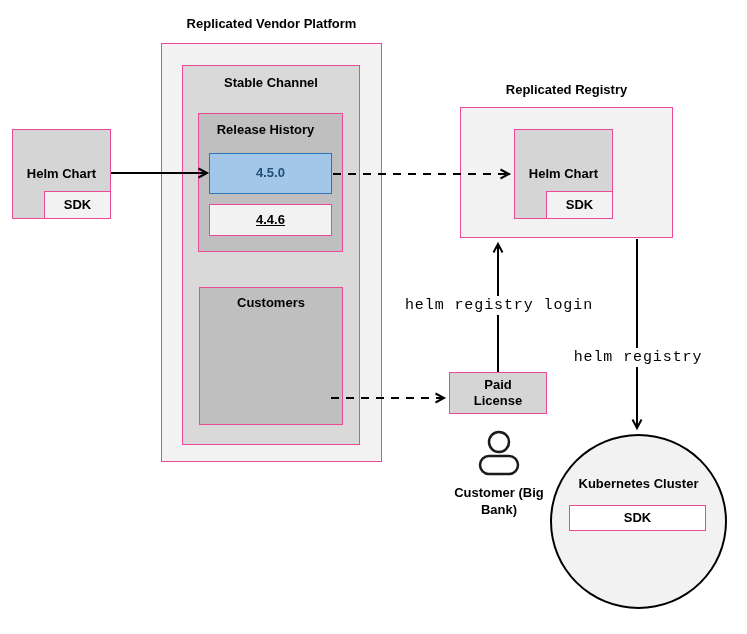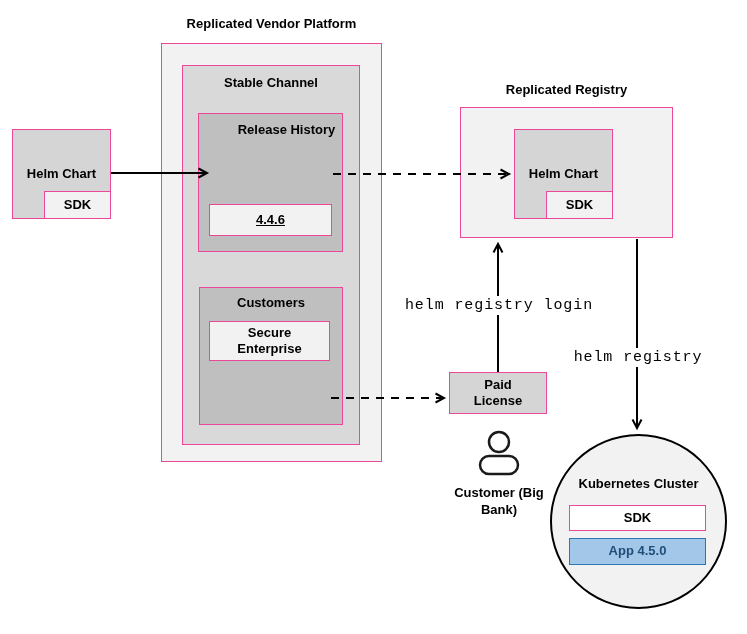--- a/index.html
+++ b/index.html
@@ -47,32 +47,32 @@
 <div id="stage">
 
   <div class="float-title" style="left:161px;top:16px;width:221px;">Replicated Vendor Platform</div>
 
   <div class="box fill-light" style="left:161px;top:43px;width:221px;height:419px;"></div>
 
   <div class="box fill-mid" style="left:182px;top:65px;width:178px;height:380px;"></div>
   <div class="float-title" style="left:182px;top:75px;width:178px;">Stable Channel</div>
 
   <div class="box fill-dark" style="left:198px;top:113px;width:145px;height:139px;"></div>
-  <div class="float-title" style="left:198px;top:122px;width:135px;margin-left:21px;">Release History</div>
+  <div class="float-title" style="left:198px;top:122px;width:135px;">Release History</div>
 
+  <div class="box fill-blue" style="left:209px;top:153px;width:123px;height:41px;">
+    <span>4.5.0</span>
+  </div>
   <div class="box fill-light" style="left:209px;top:204px;width:123px;height:32px;text-decoration:underline;">
     <span>4.4.6</span>
   </div>
 
   <div class="box fill-dark" style="left:199px;top:287px;width:144px;height:138px;"></div>
   <div class="float-title" style="left:199px;top:295px;width:144px;">Customers</div>
 
-  <div class="box fill-light" style="left:209px;top:321px;width:121px;height:40px;">
-    <span class="wrap-narrow" style="width:80px;">Secure Enterprise</span>
-  </div>
 
   <div class="box fill-box" style="left:12px;top:129px;width:99px;height:90px;">
     <span>Helm Chart</span>
   </div>
   <div class="box fill-light" style="left:44px;top:191px;width:67px;height:28px;">
     <span>SDK</span>
   </div>
 
   <div class="float-title" style="left:460px;top:82px;width:213px;">Replicated Registry</div>
   <div class="box fill-light" style="left:460px;top:107px;width:213px;height:131px;"></div>
@@ -91,23 +91,20 @@
     <circle cx="22" cy="14" r="10" fill="#ffffff" stroke="#1a1a1a" stroke-width="2.5"></circle>
     <rect x="3" y="28" width="38" height="18" rx="9" fill="#ffffff" stroke="#1a1a1a" stroke-width="2.5"></rect>
   </svg>
   <div class="float-title" style="left:454px;top:485px;width:90px;">Customer (Big Bank)</div>
 
   <div class="circle" style="left:550px;top:434px;width:177px;height:175px;"></div>
   <div class="float-title" style="left:550px;top:476px;width:177px;">Kubernetes Cluster</div>
   <div class="box fill-white" style="left:569px;top:505px;width:137px;height:26px;">
     <span>SDK</span>
   </div>
-  <div class="box fill-blue" style="left:569px;top:538px;width:137px;height:27px;">
-    <span>App 4.5.0</span>
-  </div>
 
   <svg class="connector-layer" width="747" height="634">
     <defs>
       <marker id="arrowOpen" markerWidth="16" markerHeight="16" refX="11" refY="7" orient="auto" markerUnits="userSpaceOnUse">
         <path d="M2.5,2.5 L11,7 L2.5,11.5" fill="none" stroke="#000" stroke-width="2"></path>
       </marker>
     </defs>
     <line x1="111" y1="173" x2="207" y2="173" marker-end="url(#arrowOpen)"></line>
     <line class="dashed" x1="333" y1="174" x2="509" y2="174" marker-end="url(#arrowOpen)"></line>
     <line class="dashed" x1="331" y1="398" x2="444" y2="398" marker-end="url(#arrowOpen)"></line>

